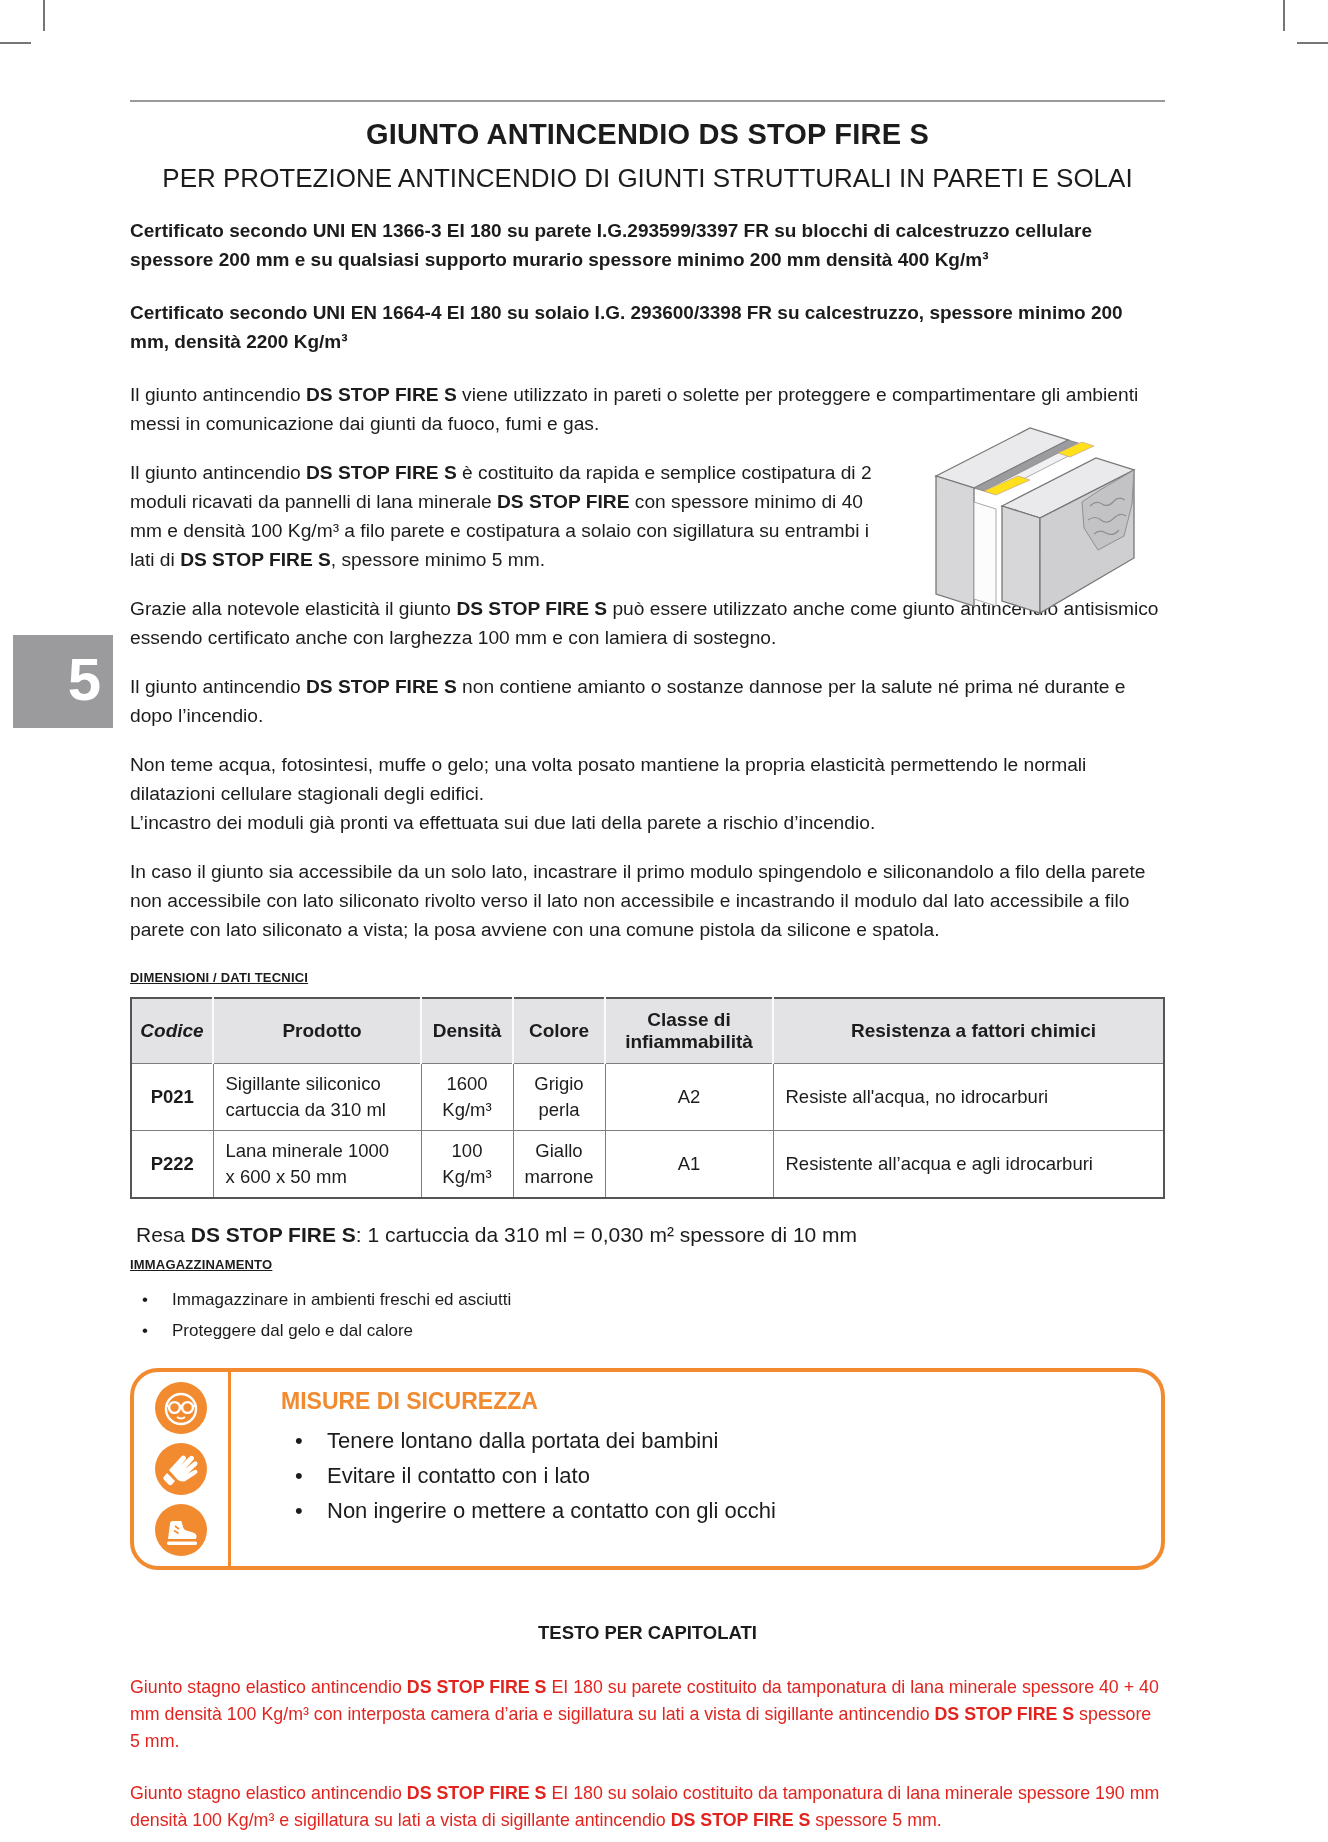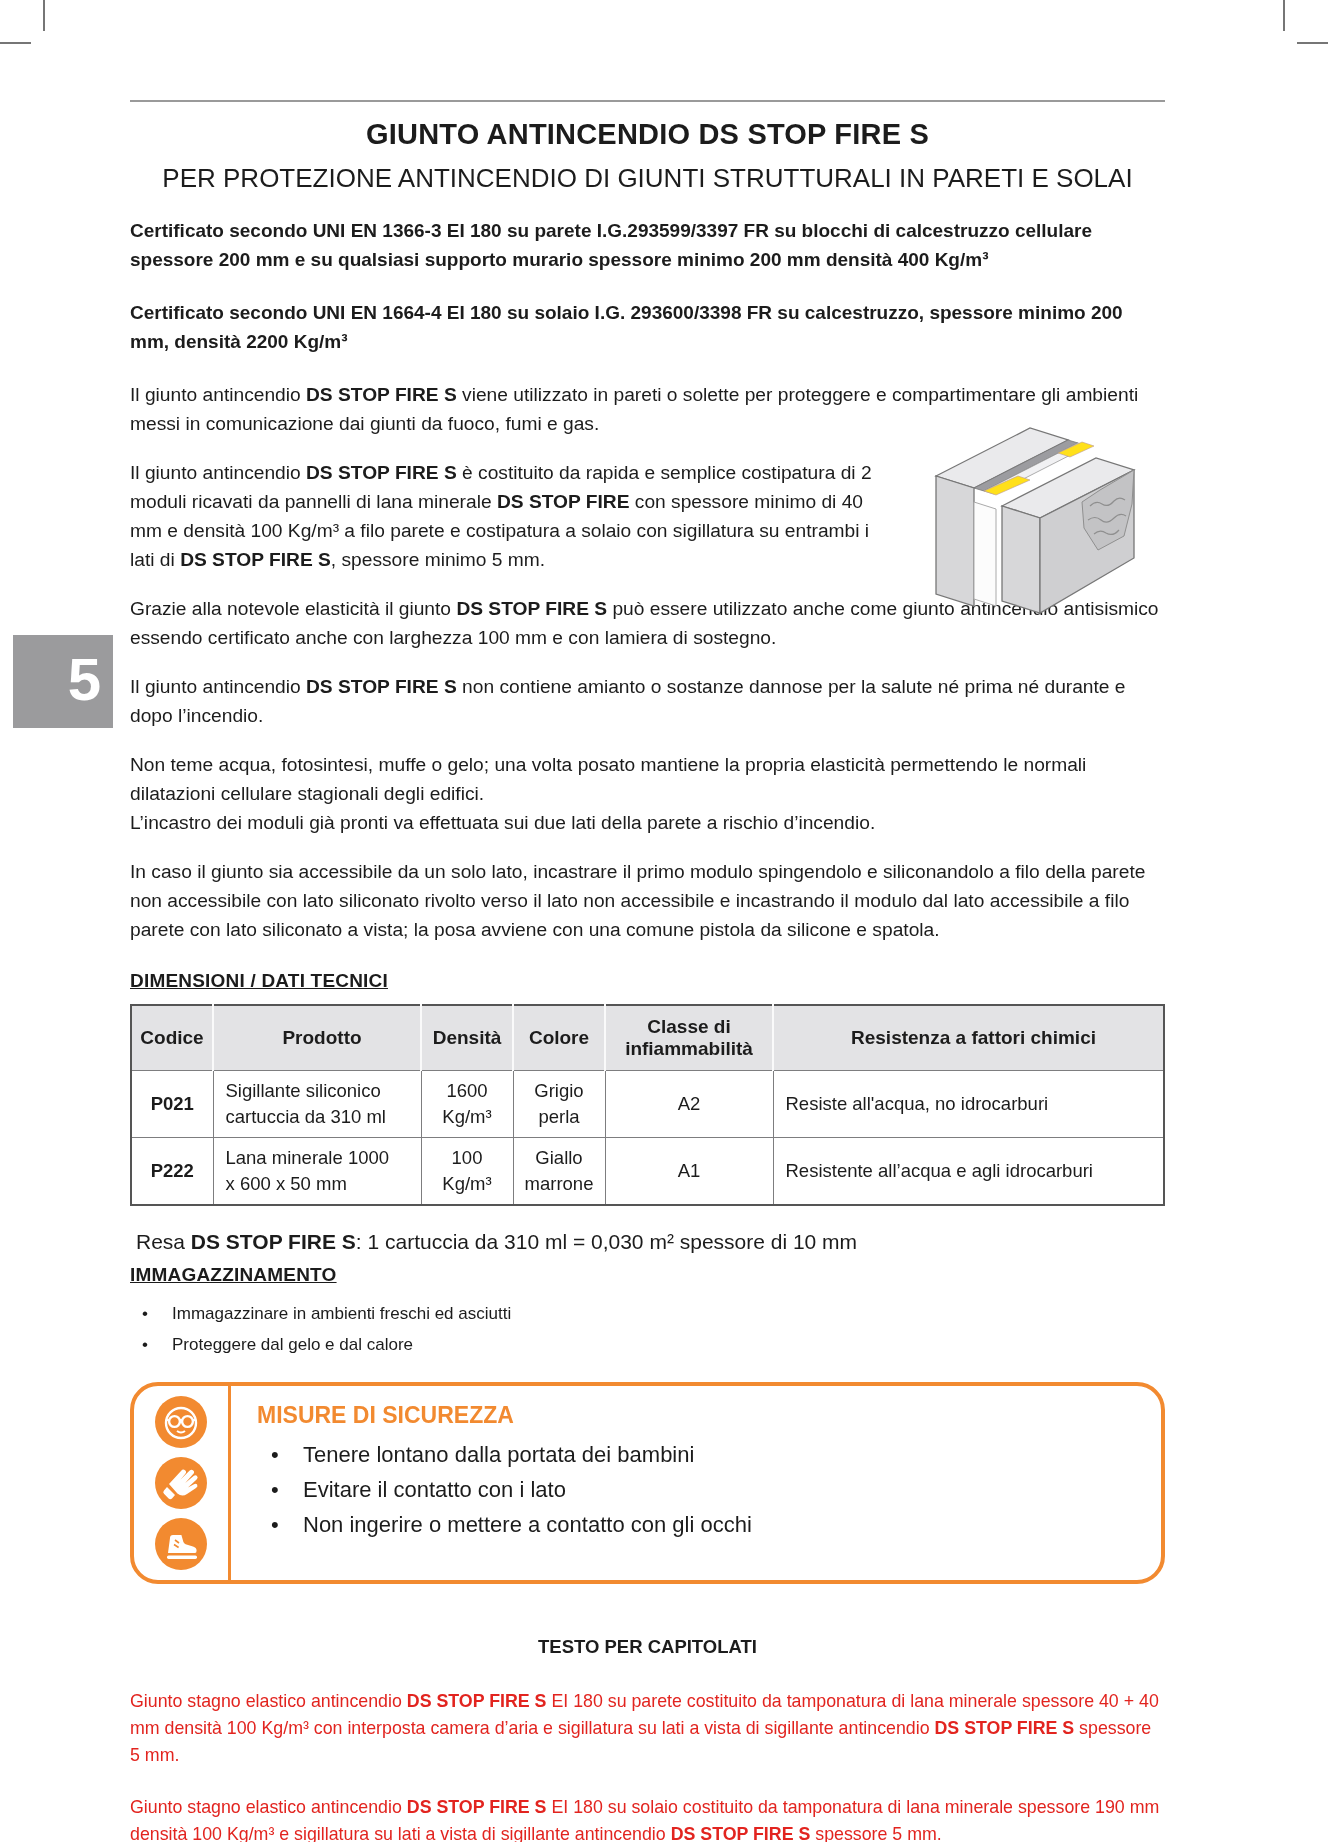--- a/index.html
+++ b/index.html
@@ -18,46 +18,46 @@
   .content{padding:0 163px 0 130px;}
   .top-rule{margin-top:100px;border:0;border-top:2px solid #9a9a9a;margin-bottom:0;}
   h1{font-size:29px;font-weight:bold;text-align:center;margin:16px 0 3px;letter-spacing:.2px;}
   h2{font-size:26px;font-weight:normal;text-align:center;margin:12px 0 22px;}
   .cert{font-weight:bold;font-size:19px;line-height:29px;margin:0 0 24px;white-space:pre-line;}
   .para{font-size:19.2px;line-height:29px;margin:0 0 20px;white-space:pre-line;}
   .para b,.rich b{font-weight:bold;}
   
   .joint-figure{float:right;width:245px;height:158px;margin:-52px 0 0 22px;position:relative;}
   .joint-figure svg{position:absolute;top:0;right:-10px;}
-  h3{font-size:19px;font-weight:bold;text-decoration:underline;margin:6px 0 12px;letter-spacing:.2px;}
+  h3{font-size:13px;font-weight:bold;text-decoration:underline;margin:6px 0 12px;letter-spacing:.2px;}
   
   table{width:100%;border-collapse:collapse;margin:0 0 24px;table-layout:fixed;}
   table,th,td{border:1px solid #7d7d7f;}
   table{border:2px solid #555;}
   th{background:var(--table-header-bg,#E3E3E5);font-size:19px;font-weight:bold;height:56px;
      white-space:pre-line;text-align:center;padding:4px 8px;border-left:2px solid #fafafa;}
-  th:first-child{border-left:none;}
+  th:first-child{border-left:none;font-style:italic;}
   th.al{text-align:center;padding-left:18px;}
   td{font-size:18.5px;height:58px;text-align:center;padding:4px 8px;white-space:pre-line;line-height:26px;}
   td.al{text-align:left;padding-left:12px;}
   td.b{font-weight:bold;}
   col.c-codice{width:82px;}col.c-prodotto{width:208px;}col.c-densita{width:92px;}
   col.c-colore{width:92px;}col.c-classe{width:168px;}col.c-resist{width:auto;}
   .resa{font-size:21px;margin:2px 6px 10px;}
   
   ul.bullets{list-style:none;margin:6px 0 22px;padding:0;}
   ul.bullets li{font-size:17px;line-height:31px;position:relative;padding-left:42px;}
   ul.bullets li::before{content:"\2022";position:absolute;left:12px;}
   
   .safety-box{border:4px solid var(--orange,#F28A30);border-radius:28px;display:flex;
       min-height:168px;margin:0 0 52px;overflow:hidden;}
   .safety-icons{width:94px;border-right:3px solid var(--orange,#F28A30);display:flex;
       flex-direction:column;align-items:center;justify-content:center;gap:9px;padding:10px 0;}
   .safety-icons svg{display:block;}
-  .safety-body{flex:1;padding:14px 26px 12px;}
+  .safety-body{flex:1;padding:14px 26px 12px;margin-left:24px;}
   .safety-title{color:var(--orange,#F28A30);font-size:23px;font-weight:bold;margin:2px 0 8px;}
   ul.safety-list{list-style:none;margin:0;padding:0;}
   ul.safety-list li{font-size:22px;line-height:35px;position:relative;padding-left:46px;}
   ul.safety-list li::before{content:"\2022";position:absolute;left:14px;}
   
   .cap-heading{text-align:center;font-weight:bold;font-size:18.5px;margin:14px 0 30px;}
   .cap{color:var(--red,#E2241F);font-size:17.8px;line-height:27px;margin:0 0 25px;}
 </style>
 </head>
 <body>

